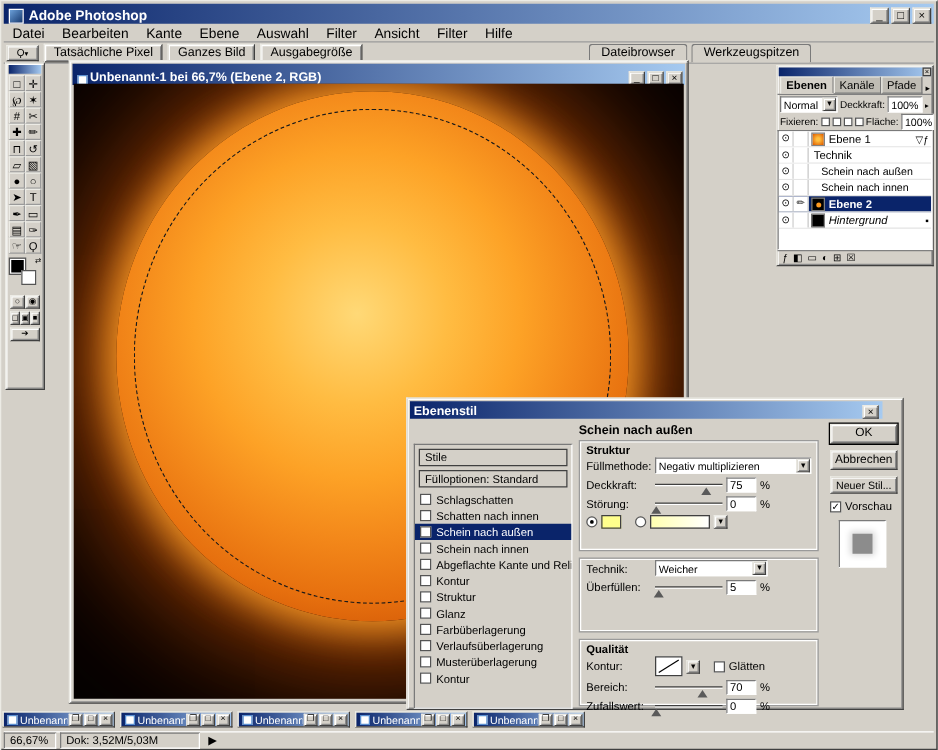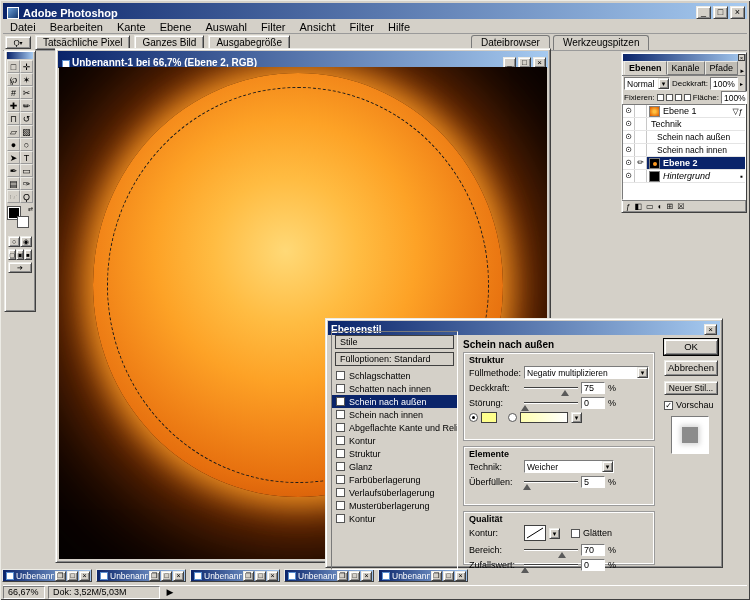--- a/index.html
+++ b/index.html
@@ -272,26 +272,26 @@
       <span>ƒ</span>
       <span>◧</span>
       <span>▭</span>
       <span>◐</span>
       <span>⊞</span>
       <span>☒</span>
     </div>
   </div>
 
   <div class="raised" style="position:absolute;left:325px;top:318px;width:398px;height:250px;z-index:10">
-    <div class="tbar" style="position:absolute;left:2px;top:2px;right:2px;height:14px;padding:0 3px;font-size:10px">
+    <div class="tbar" style="position:absolute;left:2px;top:2px;right:16px;height:14px;padding:0 3px;font-size:10px">
       <span style="flex:1;font-weight:bold">Ebenenstil</span>
       <span class="wbtn sm raised">×</span>
     </div>
 
-    <div style="position:absolute;left:5px;top:12px;width:127px;height:239px;border:1px solid;border-color:#7a7a7a #fff #fff #7a7a7a">
+    <div style="position:absolute;left:5px;top:36px;width:127px;height:212px;border:1px solid;border-color:#7a7a7a #fff #fff #7a7a7a">
       <div class="sboxlbl">Stile</div>
       <div class="sboxlbl">Fülloptionen: Standard</div>
       <div>
 
           <div class="dlitem">
             <span class="cb"><i style="font-style:normal"></i></span>
             <span>Schlagschatten</span>
           </div>
 
           <div class="dlitem">
@@ -382,21 +382,20 @@
         <div class="frow">
           <span class="radio on"></span>
           <span style="width:16px;height:11px;background:#ffff8c;border:1px solid #404040;flex:none"></span>
           <span class="radio" style="margin-left:8px"></span>
           <span style="width:48px;height:11px;background:linear-gradient(90deg,#ffffb0,#ffffff);border:1px solid #404040;flex:none"></span>
           <span class="ddbtn raised" style="margin-left:0">▾</span>
         </div>
       </div>
 
       <div class="grp" style="top:107px;height:60px">
-        <div class="gtitle">Elemente</div>
         <div class="frow">
           <span class="flabel">Technik:</span>
           <span class="dd" style="width:90px;flex:none">
             <i style="font-style:normal">Weicher</i>
             <i class="ddbtn raised" style="font-style:normal">▾</i>
           </span>
         </div>
         <div class="frow">
           <span class="flabel">Überfüllen:</span>
           <span class="slider">

